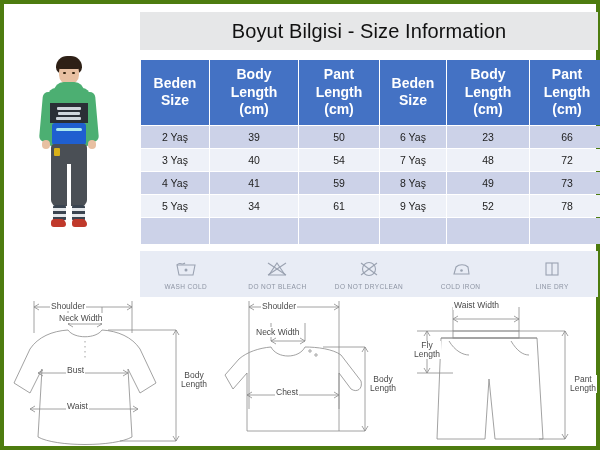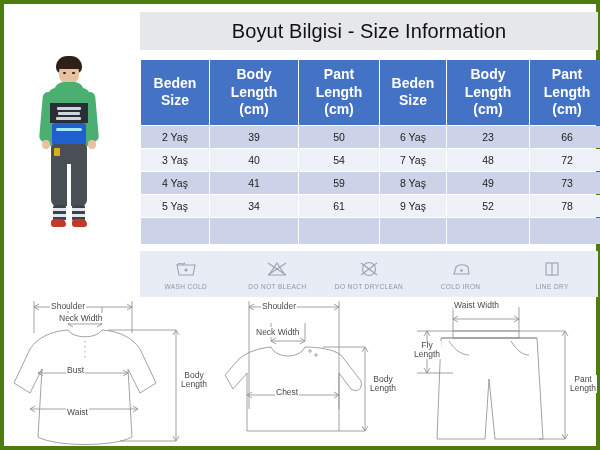--- a/index.html
+++ b/index.html
@@ -317,21 +317,21 @@
           <line x1="30" y1="76" x2="120" y2="76"></line>
           <path d="M30 76 l5 -3 M30 76 l5 3 M120 76 l-5 -3 M120 76 l-5 3"></path>
 
           <line x1="22" y1="112" x2="130" y2="112"></line>
           <path d="M22 112 l5 -3 M22 112 l5 3 M130 112 l-5 -3 M130 112 l-5 3"></path>
         </g>
       </svg>
       <div class="dlabel" style="left:42px;top:4px;">Shoulder</div>
       <div class="dlabel" style="left:50px;top:16px;">Neck Width</div>
       <div class="dlabel" style="left:58px;top:68px;">Bust</div>
-      <div class="dlabel" style="left:58px;top:110px;">Waist</div>
+      <div class="dlabel" style="left:58px;top:104px;">Waist</div>
       <div class="dlabel two" style="left:172px;top:74px;">
         <div>Body</div>
         <div>Length</div>
       </div>
     </div>
 
     <div class="dia d2">
       <svg width="190" height="153" viewBox="0 0 190 153">
         <g fill="none" stroke="#8a8a8a" stroke-width="0.8">
           <line x1="26" y1="4" x2="26" y2="112"></line>

